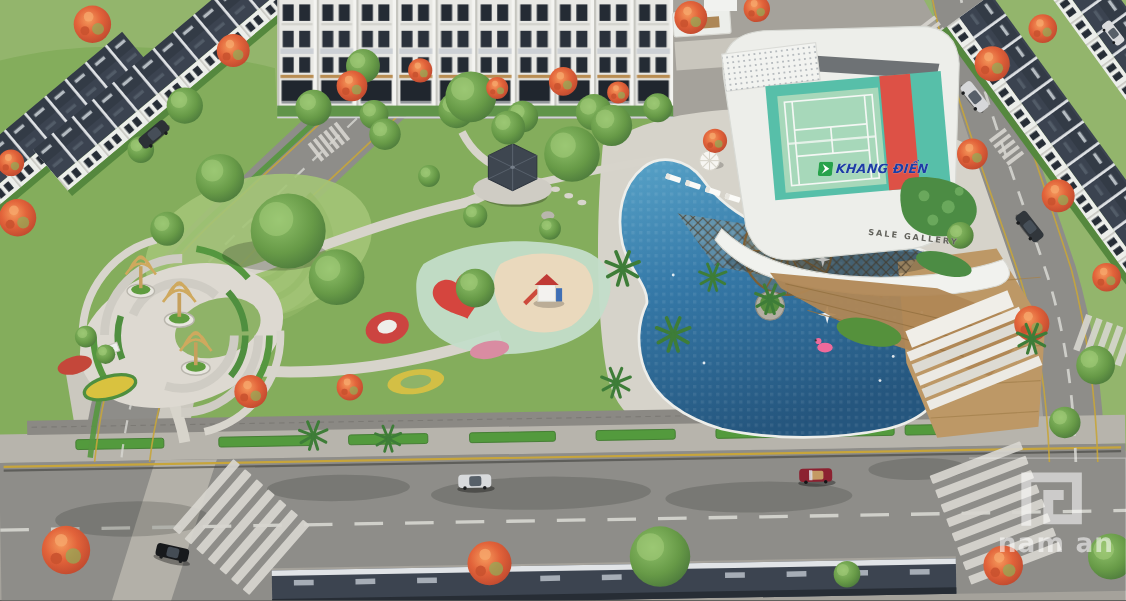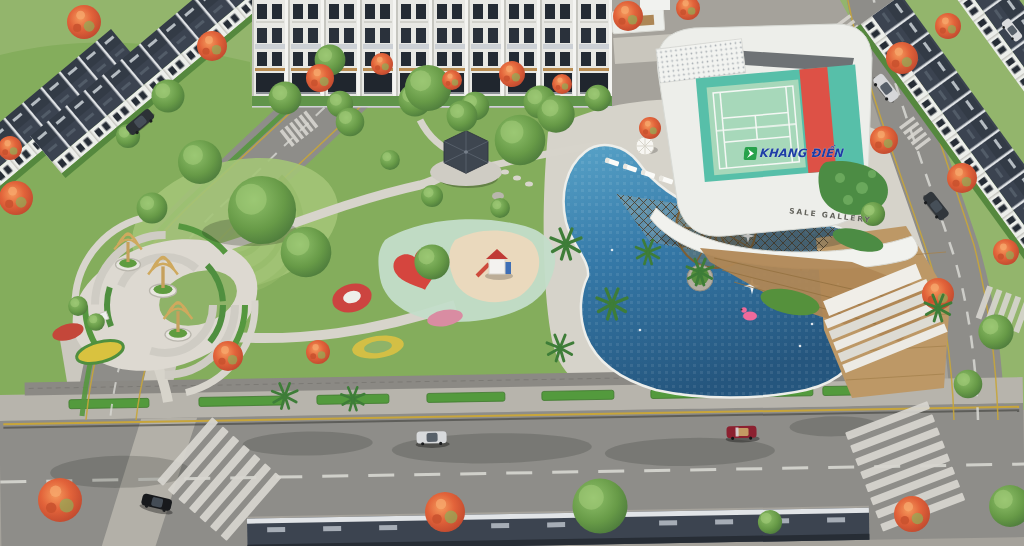--- a/index.html
+++ b/index.html
@@ -570,13 +570,20 @@
     <rect width="13" height="13" rx="2" fill="#27a24b"></rect>
     <polygon points="3.5,2 10,6.5 3.5,11 6,6.5" fill="#ffffff"></polygon>
   </svg>
   <span class="txt">KHANG ĐIỀN</span>
 </div>
 
 <div class="overlay sign-gallery">
   <span>SALE GALLERY</span>
 </div>
 
+<div class="overlay watermark">
+  <div class="wm-frame"></div>
+  <svg class="wm-glyph" width="62" height="56" viewBox="0 0 62 56">
+    <path d="M8,52 L8,8 L54,8 L54,46 L28,46 L28,24 L42,24" stroke="#ffffff" stroke-width="9" fill="none"></path>
+  </svg>
+  <div class="wm-text">nam an</div>
 </div>
+</div>
 
 </body></html>

